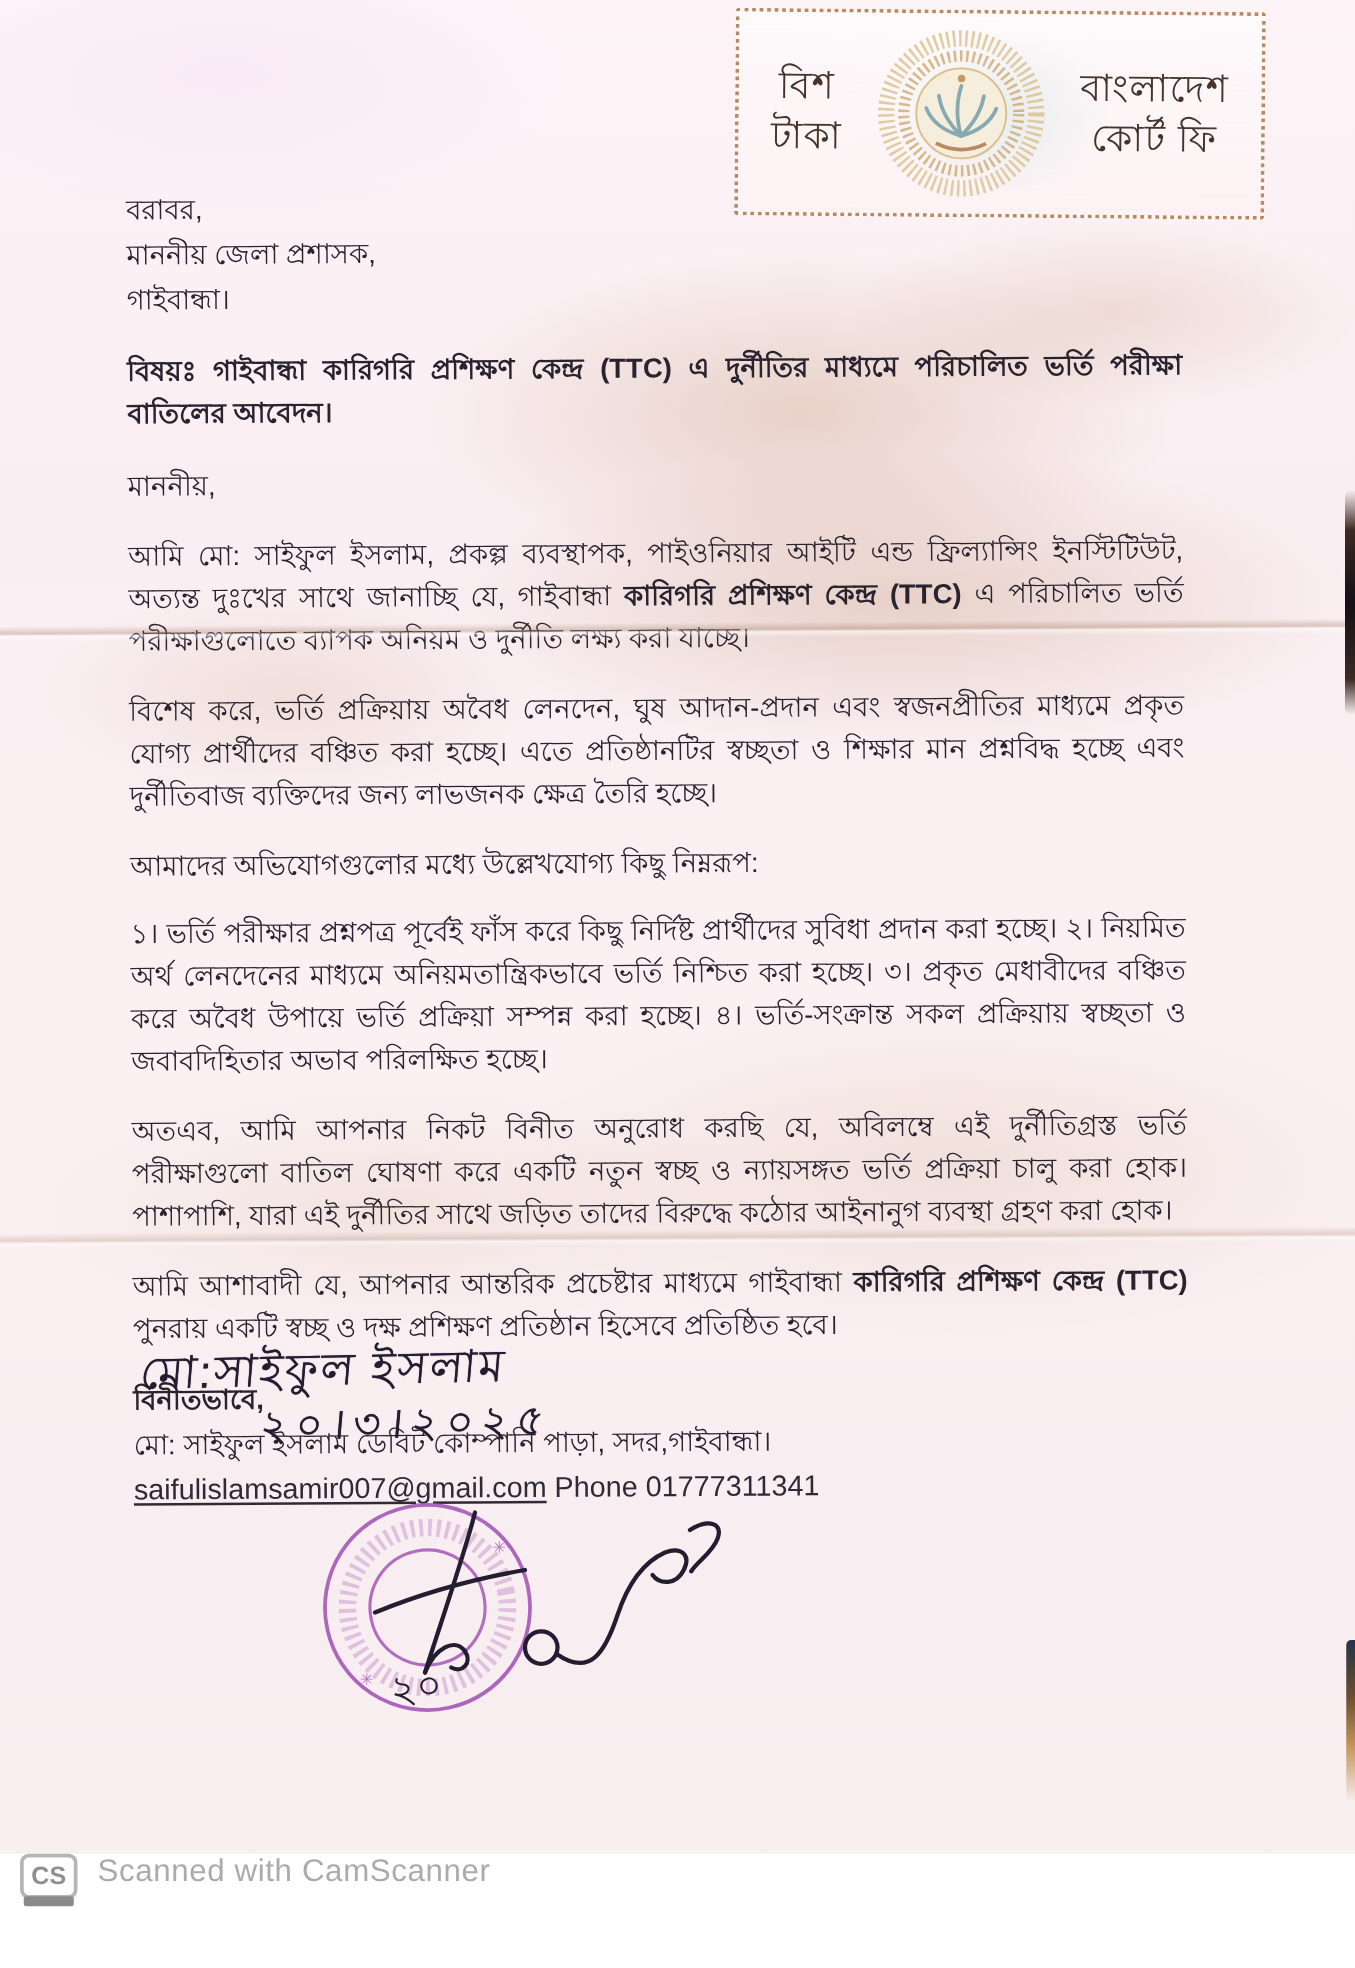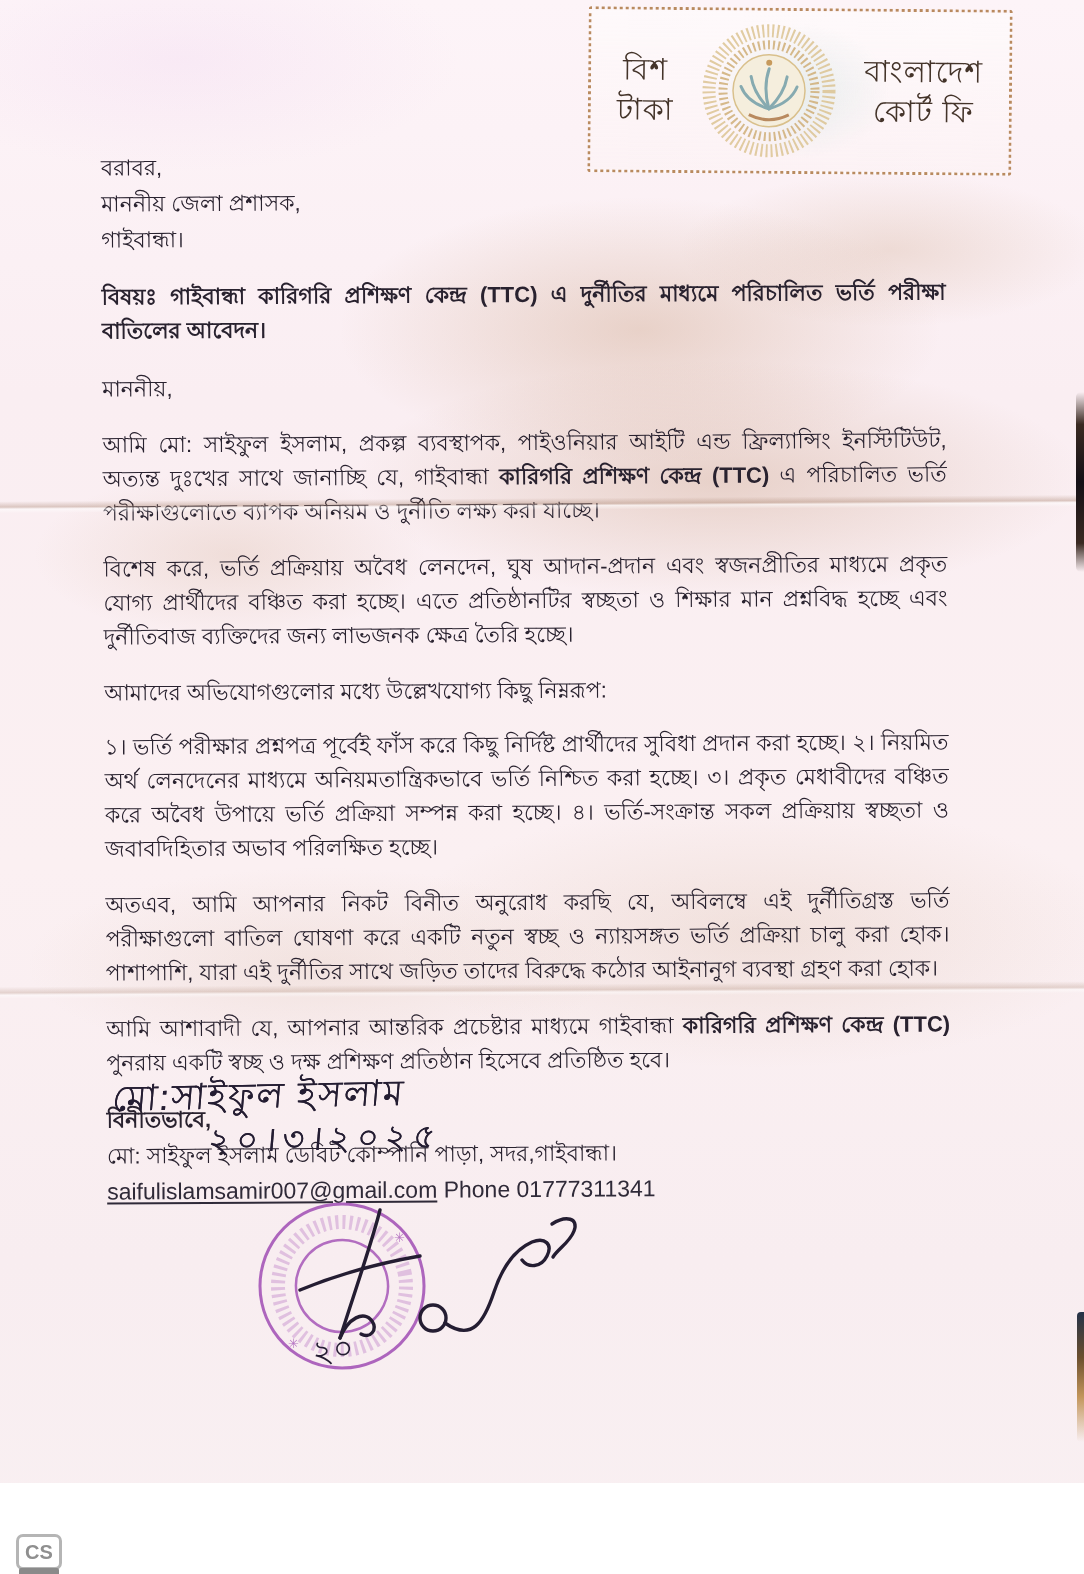--- a/index.html
+++ b/index.html
@@ -71,21 +71,21 @@
   }
   .sig-name{left:112px;top:1068px;}
   .sig-date{left:208px;top:1112px;font-size:34px;letter-spacing:6px;}
 
   
   .seal{position:absolute;left:222px;top:1172px;}
 
   
   .wm-bar{
     position:absolute;left:0;right:0;bottom:0;height:91px;background:#ffffff;
-    display:flex;align-items:flex-end;gap:16px;padding-left:16px;box-sizing:border-box;
+    display:flex;align-items:flex-start;gap:16px;padding-left:16px;box-sizing:border-box;
   }
   .cs-badge{width:46px;height:40px;position:relative;flex:0 0 auto;}
   .cs-badge .box{
     position:absolute;left:0;top:0;width:40px;height:30px;
     border:3px solid #b5b5b5;border-radius:7px;background:#fff;
     display:flex;align-items:center;justify-content:center;
     font-weight:700;font-size:20px;color:#8f8f8f;letter-spacing:0;
   }
   .cs-badge .base{
     position:absolute;left:3px;top:34px;width:40px;height:8px;border-radius:2px;background:#8a8a8a;
@@ -177,15 +177,16 @@
   <div class="edge-dark"></div>
   <div class="edge-brown"></div>
 
   <div class="wm-bar">
     <div class="cs-badge">
       <div class="box">
           <span>CS</span>
         </div>
       <div class="base"></div>
     </div>
+    <span class="wm-text">Scanned with CamScanner</span>
   </div>
 
 </div>
 
 </body></html>

